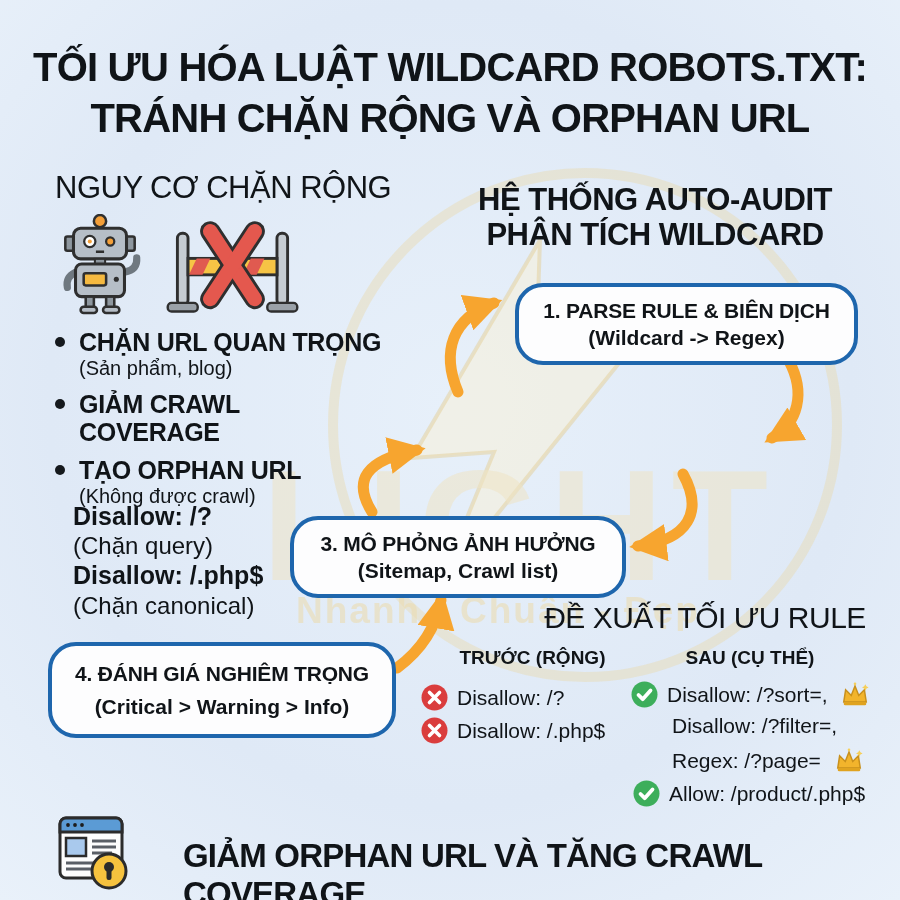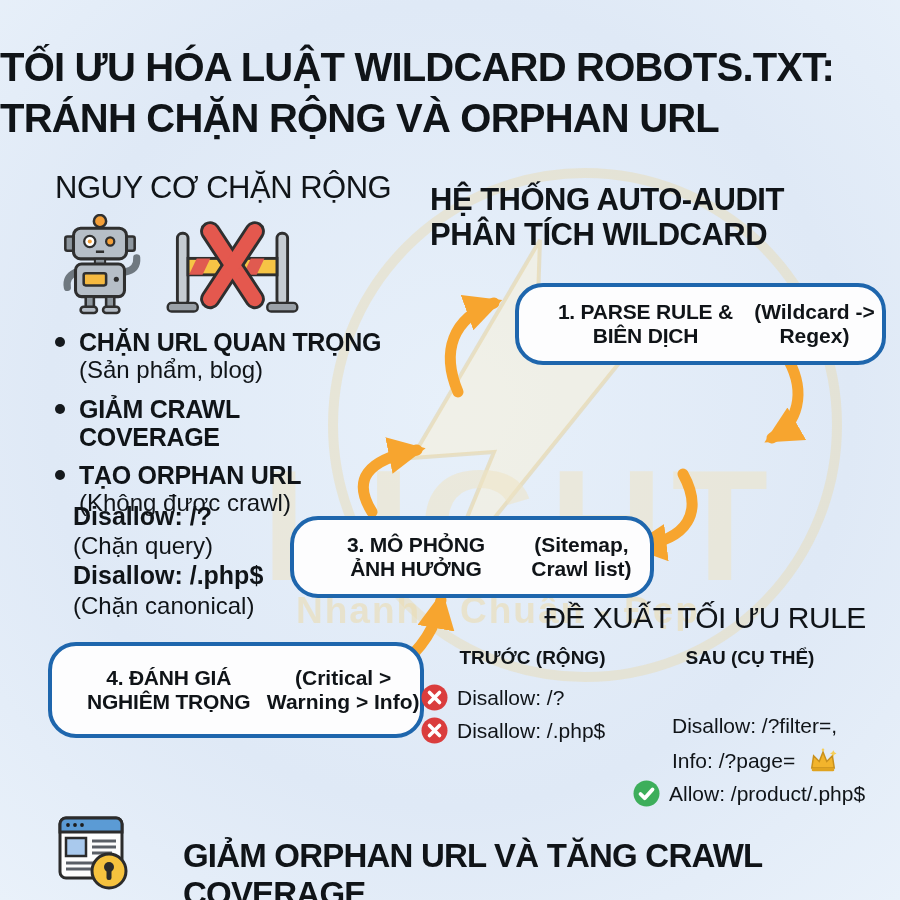--- a/index.html
+++ b/index.html
@@ -8,42 +8,42 @@
     background:radial-gradient(circle at 50% 45%, #e7f0fa 0%, #dfe9f6 60%, #e9f1fa 100%);
     font-family:"Liberation Sans","DejaVu Sans",sans-serif;color:#101418;
   }
   
   .wm-svg{position:absolute;left:0;top:0;z-index:1;}
   .wm-light{position:absolute;left:262px;top:446px;z-index:1;font-size:158px;font-weight:700;
     letter-spacing:8px;color:rgba(238,228,196,0.55);line-height:1;}
   .wm-tag{position:absolute;left:296px;top:590px;z-index:1;font-size:37px;font-weight:700;
     letter-spacing:2px;color:rgba(235,220,176,0.6);}
   
-  .title{position:absolute;left:0;top:42px;width:900px;z-index:3;
+  .title{position:absolute;left:0;top:42px;width:900px;text-align:center;z-index:3;
     font-weight:700;font-size:40px;line-height:1.28;letter-spacing:-0.8px;}
   .title span{display:block;}
   
   .risk-heading{position:absolute;left:55px;top:170px;z-index:3;font-size:31px;font-weight:400;letter-spacing:-0.5px;}
   .robot-icon{position:absolute;left:56px;top:214px;z-index:3;}
   .barrier-icon{position:absolute;left:160px;top:220px;z-index:3;}
   .bullets{position:absolute;left:55px;top:328px;width:330px;z-index:3;}
   .bullet{display:flex;gap:14px;margin-bottom:10px;}
   .dot{width:10px;height:10px;border-radius:50%;background:#15191d;margin-top:9px;flex:none;}
   .bt{font-size:25px;font-weight:700;letter-spacing:-0.3px;line-height:1.12;}
-  .bs{font-size:24px;line-height:1.2;}
+  .bs{font-size:20px;line-height:1.2;}
   .bs:empty{display:none;}
   .code{position:absolute;left:73px;top:501px;z-index:3;font-size:24px;line-height:1.21;}
   .code .b{font-weight:700;font-size:25px;}
   
-  .audit-heading{position:absolute;left:430px;top:183px;width:450px;z-index:3;text-align:left;
+  .audit-heading{position:absolute;left:430px;top:183px;width:450px;z-index:3;text-align:center;
     font-size:31px;font-weight:700;line-height:1.12;letter-spacing:-0.5px;}
   .audit-heading span{display:block;}
   .arrows{position:absolute;left:0;top:0;z-index:2;}
   .step{position:absolute;z-index:3;background:#fdfdfe;border:4px solid #1e66ad;border-radius:28px;
-    display:flex;flex-direction:row;align-items:center;justify-content:center;gap:3px;text-align:center;padding-left:28px;}
+    display:flex;flex-direction:column;align-items:center;justify-content:center;gap:3px;text-align:center;}
   .step-title{font-size:21px;font-weight:700;letter-spacing:-0.2px;}
   .step-sub{font-size:21px;font-weight:bold;}
   .s1{left:515px;top:283px;width:335px;height:74px;}
   .s2{left:428px;top:397px;width:327px;height:74px;}
   .s3{left:290px;top:508px;width:328px;height:74px;margin-top:8px;}
   .s4{left:48px;top:642px;width:340px;height:88px;gap:9px;}
   
   .sug-heading{position:absolute;left:540px;top:601px;width:330px;z-index:3;text-align:center;
     font-size:30px;font-weight:400;letter-spacing:-0.5px;}
   .col-head{position:absolute;top:647px;z-index:3;font-size:19px;font-weight:700;text-align:center;}
@@ -194,25 +194,38 @@
     <span>Disallow: /?</span>
   </div>
   <div class="rule-row rr-b2">
     <svg class="badge" viewBox="0 0 27 27">
       <circle cx="13.5" cy="13.5" r="13" fill="#da3d3d"></circle>
       <path d="M8.5 8.5 L18.5 18.5 M18.5 8.5 L8.5 18.5" stroke="#ffffff" stroke-width="3.6" stroke-linecap="round"></path>
     </svg>
     <span>Disallow: /.php$</span>
   </div>
 
+  <div class="rule-row rr-a1">
+    <svg class="badge" viewBox="0 0 27 27">
+      <circle cx="13.5" cy="13.5" r="13" fill="#3dae5b"></circle>
+      <path d="M7.5 14 L11.7 18.2 L19.5 9.5" fill="none" stroke="#ffffff" stroke-width="3.8" stroke-linecap="round" stroke-linejoin="round"></path>
+    </svg>
+    <span>Disallow: /?sort=,</span>
+    <svg class="crown" viewBox="0 0 32 28">
+      <path d="M4 22 L6 9 L12 15 L16 5 L20 15 L26 9 L28 22 Z" fill="#f2b42c" stroke="#c8901d" stroke-width="1.6"></path>
+      <rect x="4" y="22" width="24" height="3.5" rx="1.5" fill="#e0a31f"></rect>
+      <path d="M27 3 l1.2 2.3 L30.5 6.5 l-2.3 1.2 L27 10 l-1.2-2.3 L23.5 6.5 l2.3-1.2 Z" fill="#f6cf5a"></path>
+      <circle cx="16" cy="2.6" r="1.4" fill="#f6cf5a"></circle>
+    </svg>
+  </div>
   <div class="rule-row rr-a2">
     <span>Disallow: /?filter=,</span>
   </div>
   <div class="rule-row rr-a3">
-    <span>Info: /?page=</span>
+    <span>Regex: /?page=</span>
     <svg class="crown" viewBox="0 0 32 28">
       <path d="M4 22 L6 9 L12 15 L16 5 L20 15 L26 9 L28 22 Z" fill="#f2b42c" stroke="#c8901d" stroke-width="1.6"></path>
       <rect x="4" y="22" width="24" height="3.5" rx="1.5" fill="#e0a31f"></rect>
       <path d="M27 3 l1.2 2.3 L30.5 6.5 l-2.3 1.2 L27 10 l-1.2-2.3 L23.5 6.5 l2.3-1.2 Z" fill="#f6cf5a"></path>
       <circle cx="16" cy="2.6" r="1.4" fill="#f6cf5a"></circle>
     </svg>
   </div>
   <div class="rule-row rr-a4">
     <svg class="badge" viewBox="0 0 27 27">
       <circle cx="13.5" cy="13.5" r="13" fill="#3dae5b"></circle>

